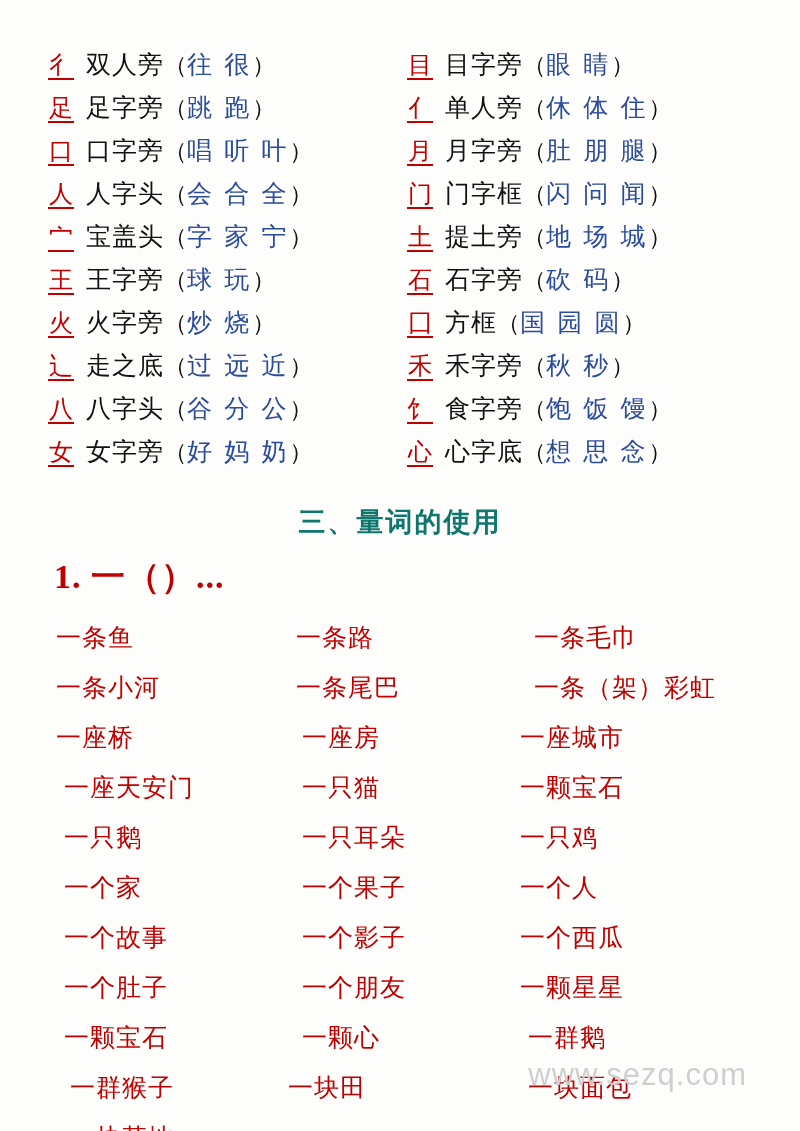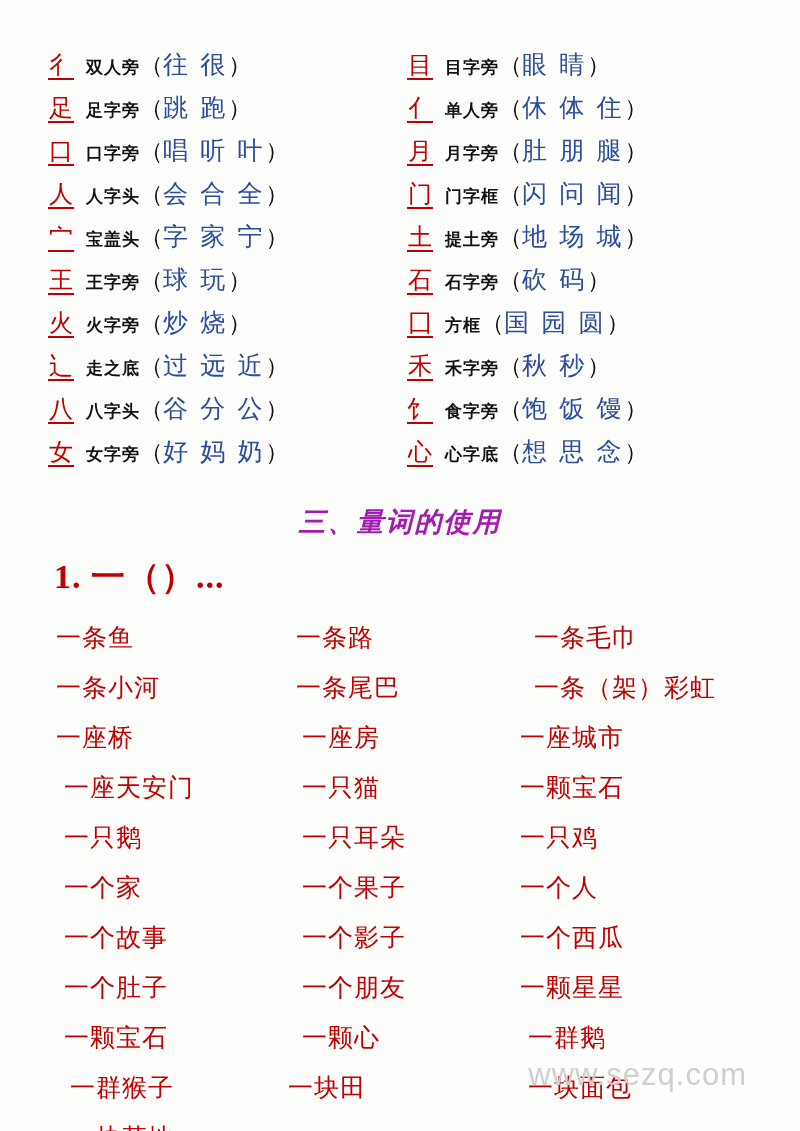--- a/index.html
+++ b/index.html
@@ -48,44 +48,42 @@
     font-family: "Liberation Serif", "DejaVu Serif", serif;
     border-bottom: 2px solid #c00000;
     line-height: 1.05;
     display: inline-block;
     min-width: 26px;
     text-align: center;
     margin-right: 12px;
   }
   .rad-name {
     color: #111111;
-    font-size: 17px;
+    font-size: 25px;
     letter-spacing: 1px;
-    font-weight: bold;
   }
   .rad-paren {
     color: #111111;
     font-size: 23px;
   }
   .rad-examples {
     color: #2b4b9b;
     font-size: 25px;
     letter-spacing: 3px;
   }
 
   
   .section-title {
     text-align: center;
-    color: #a21caf;
+    color: #0f766e;
     font-size: 27px;
     font-weight: bold;
     letter-spacing: 2px;
     margin-top: 26px;
     margin-bottom: 14px;
-    font-style: italic;
   }
   .sub-title {
     color: #c00000;
     font-size: 34px;
     font-weight: bold;
     letter-spacing: 1px;
     margin: 10px 0 12px 6px;
   }
 
   

